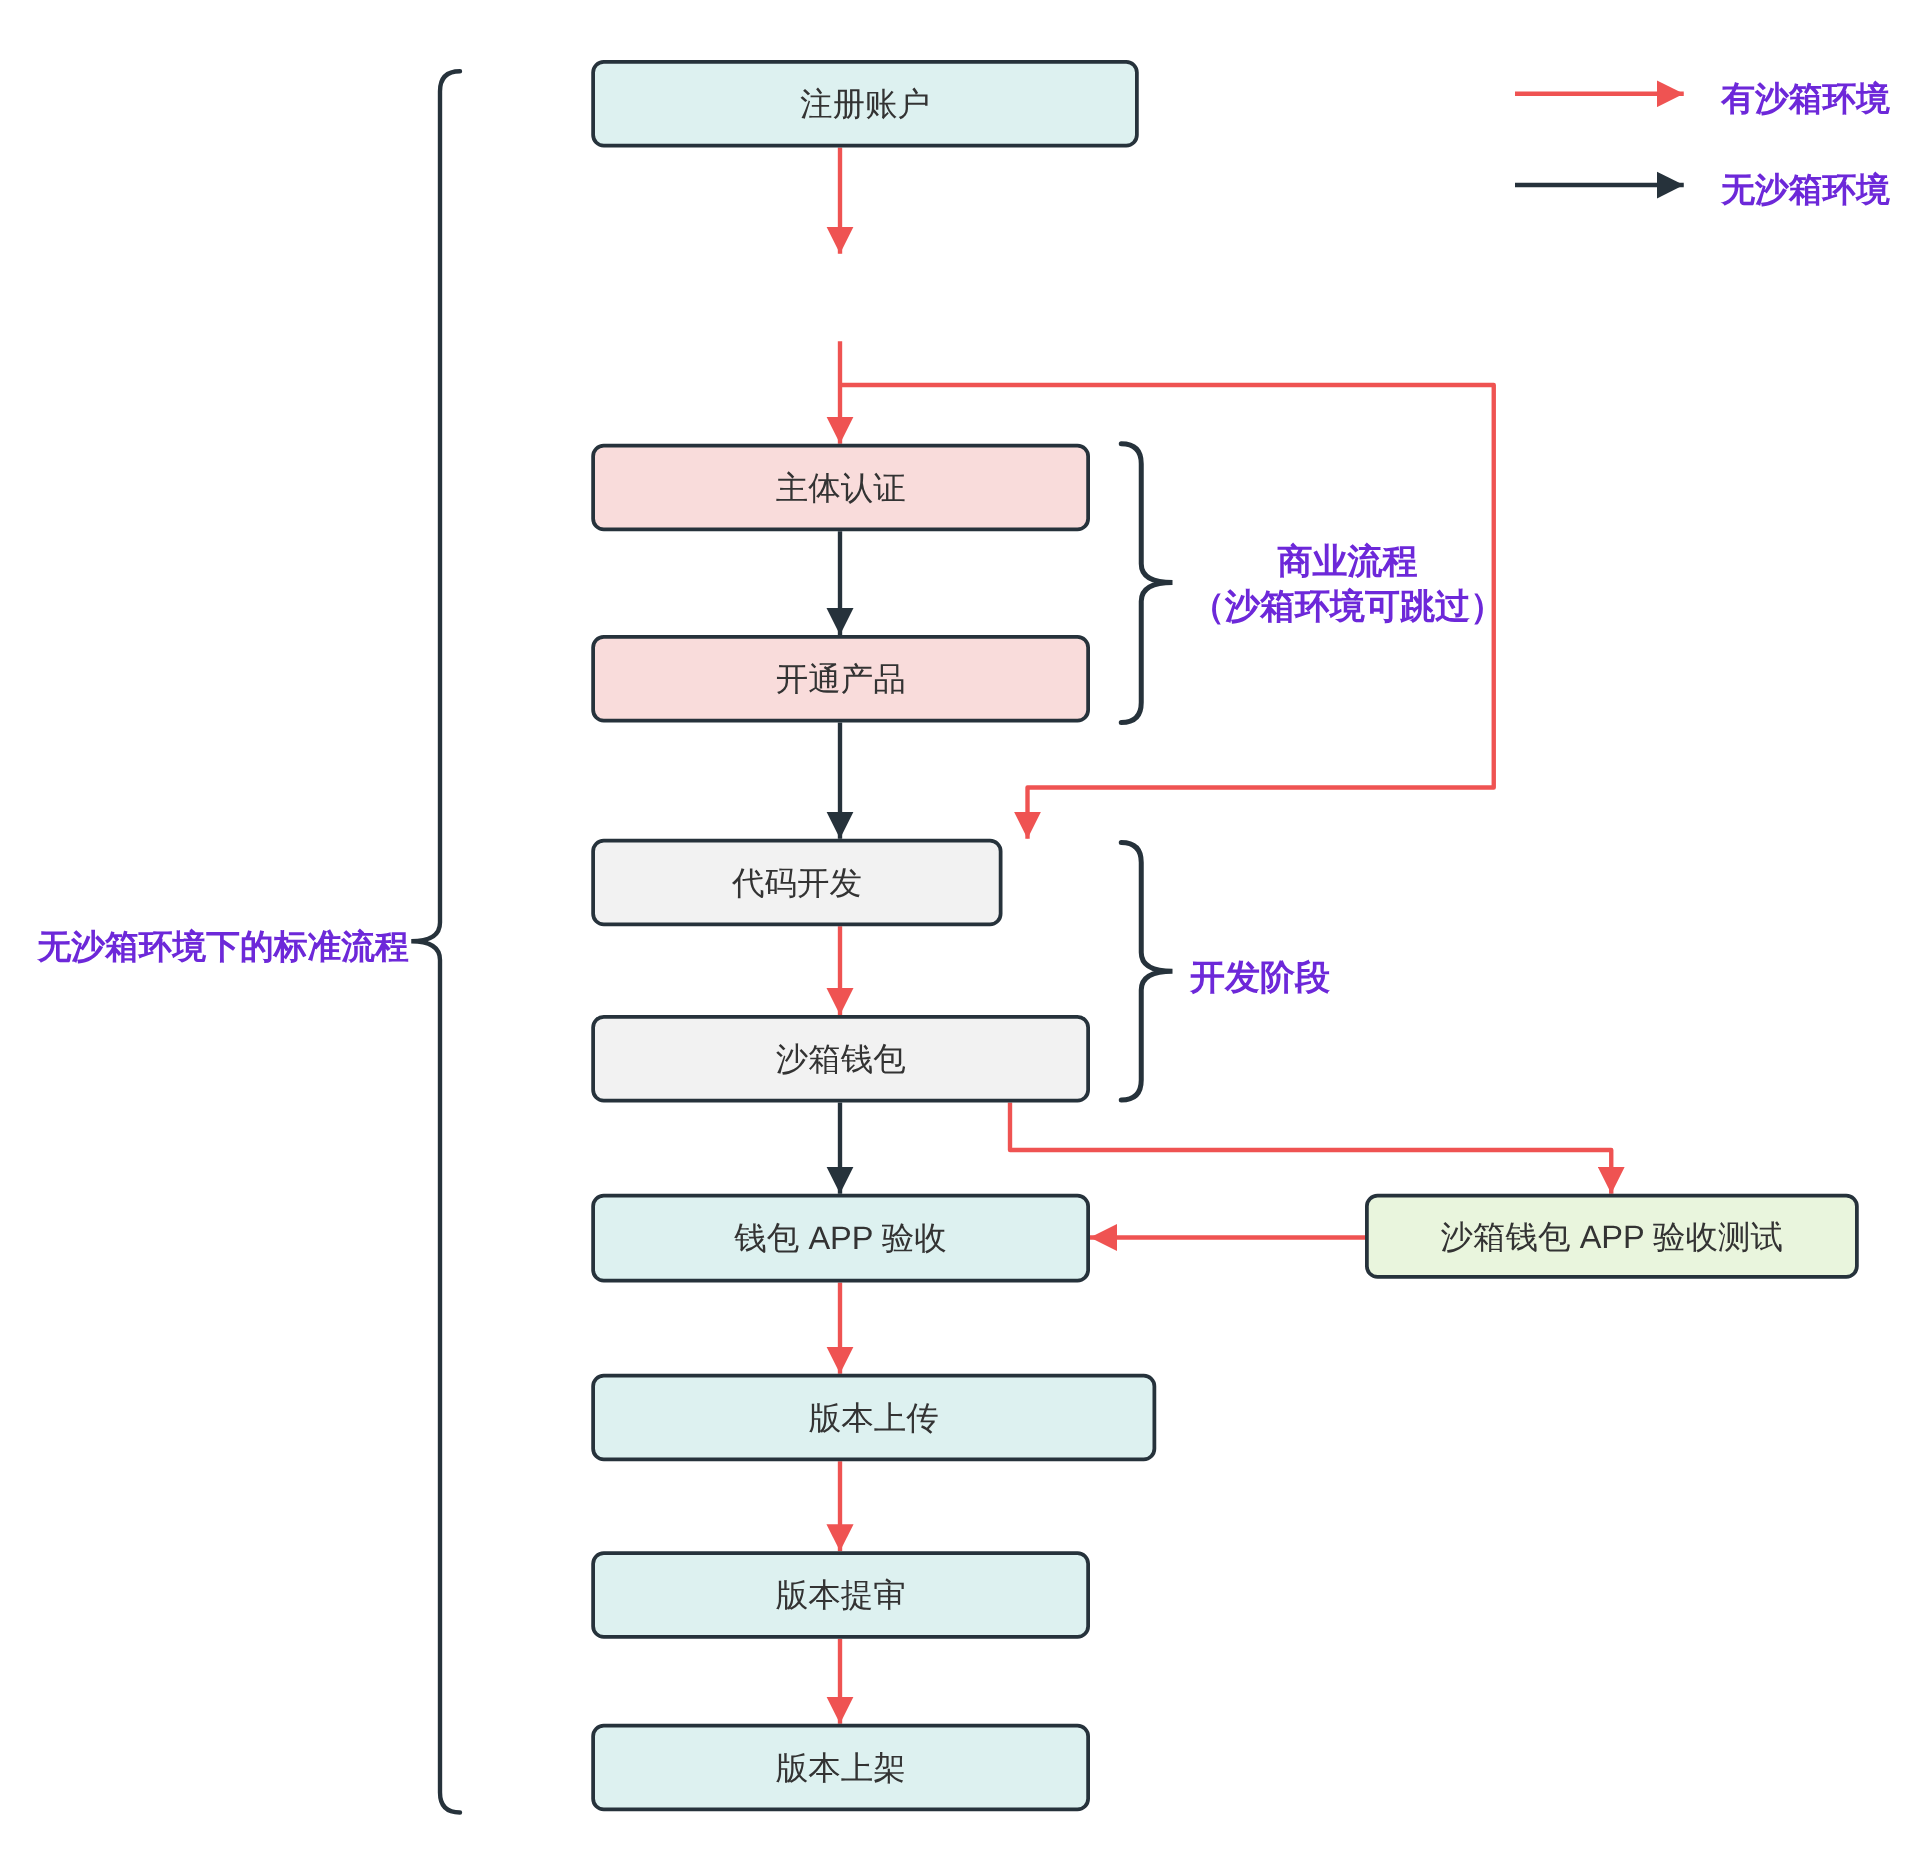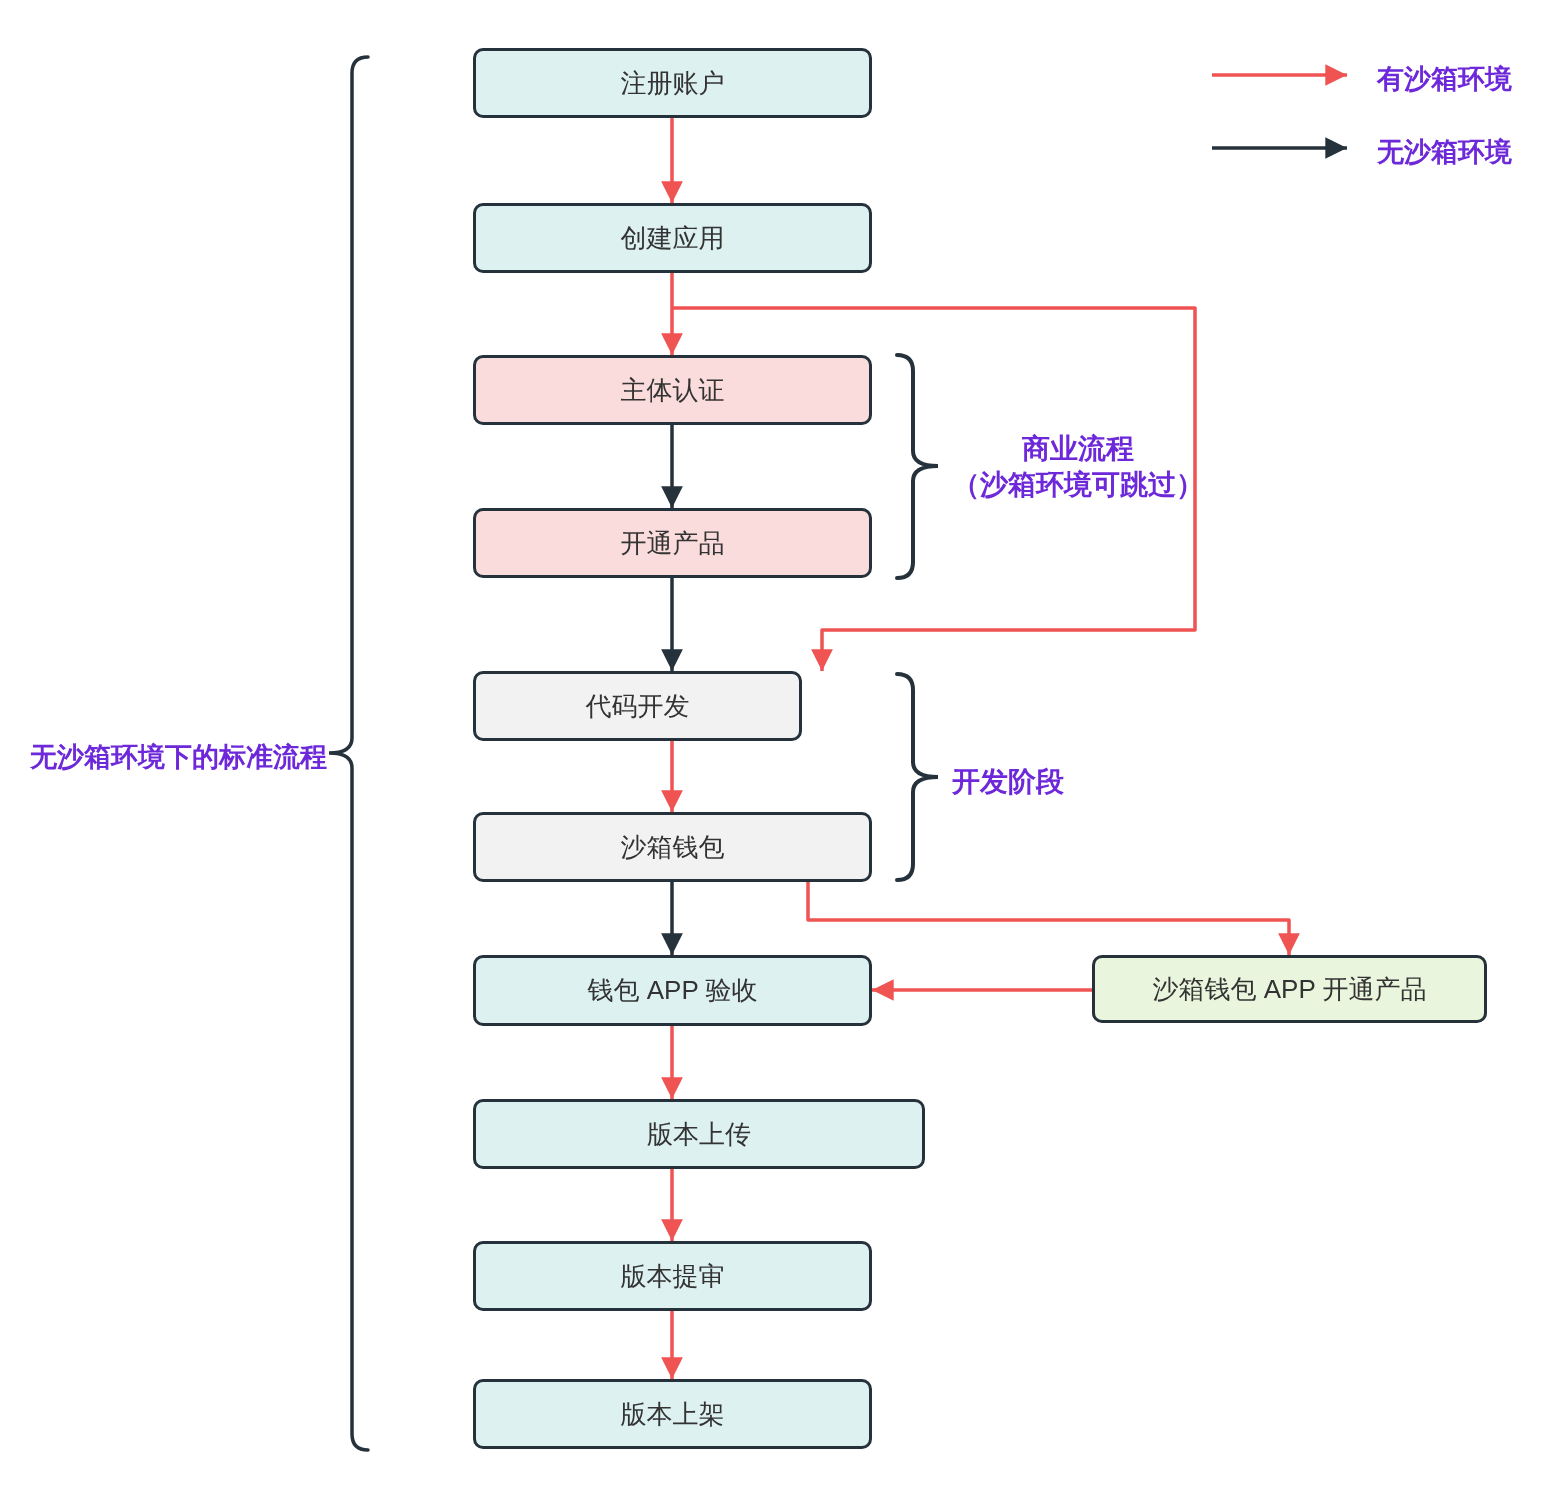--- a/index.html
+++ b/index.html
@@ -64,25 +64,22 @@
       <polyline points="672,1026 672,1099" fill="none" stroke="#ef5352" stroke-width="3.5" stroke-linejoin="round" marker-end="url(#arrow-red)"></polyline>
       <polyline points="672,1169 672,1241" fill="none" stroke="#ef5352" stroke-width="3.5" stroke-linejoin="round" marker-end="url(#arrow-red)"></polyline>
       <polyline points="672,1311 672,1379" fill="none" stroke="#ef5352" stroke-width="3.5" stroke-linejoin="round" marker-end="url(#arrow-red)"></polyline>
       <polyline points="1212,75 1347,75" fill="none" stroke="#ef5352" stroke-width="3.5" stroke-linejoin="round" marker-end="url(#arrow-red)"></polyline>
       <polyline points="1212,148 1347,148" fill="none" stroke="#26323b" stroke-width="3.5" stroke-linejoin="round" marker-end="url(#arrow-black)"></polyline>
       <path d="M 368 57 Q 352 57 352 73 L 352 738 Q 352 753 329 753 Q 352 753 352 768 L 352 1434 Q 352 1450 368 1450" fill="none" stroke="#26323b" stroke-width="3.5" stroke-linecap="round"></path>
       <path d="M 897 355 Q 913 355 913 371 L 913 451 Q 913 466 938 466 Q 913 466 913 481 L 913 562 Q 913 578 897 578" fill="none" stroke="#26323b" stroke-width="4" stroke-linecap="round"></path>
       <path d="M 897 674 Q 913 674 913 690 L 913 762 Q 913 777 938 777 Q 913 777 913 792 L 913 864 Q 913 880 897 880" fill="none" stroke="#26323b" stroke-width="4" stroke-linecap="round"></path>
     </svg>
   <div id="nodes">
-      <div class="node" style="left: 473px; top: 48px; width: 399px; height: 70px; background: rgb(221, 241, 240); border-color: rgb(38, 50, 59);">
+      <div class="node" style="left: 473px; top: 48px; width: 438px; height: 70px; background: rgb(221, 241, 240); border-color: rgb(38, 50, 59);">
         <span style="color: rgb(51, 51, 51);">注册账户</span>
-      </div>
-      <div class="node" style="left: 473px; top: 203px; width: 399px; height: 70px; background: rgb(221, 241, 240); border-color: rgb(38, 50, 59);">
-        <span style="color: rgb(51, 51, 51);">创建应用</span>
       </div>
       <div class="node" style="left: 473px; top: 355px; width: 399px; height: 70px; background: rgb(249, 220, 219); border-color: rgb(38, 50, 59); text-align: right;">
         <span style="color: rgb(51, 51, 51);">主体认证</span>
       </div>
       <div class="node" style="left: 473px; top: 508px; width: 399px; height: 70px; background: rgb(249, 220, 219); border-color: rgb(38, 50, 59);">
         <span style="color: rgb(51, 51, 51);">开通产品</span>
       </div>
       <div class="node" style="left: 473px; top: 671px; width: 329px; height: 70px; background: rgb(242, 242, 242); border-color: rgb(38, 50, 59);">
         <span style="color: rgb(51, 51, 51);">代码开发</span>
       </div>
@@ -95,21 +92,21 @@
       <div class="node" style="left: 473px; top: 1099px; width: 452px; height: 70px; background: rgb(221, 241, 240); border-color: rgb(38, 50, 59);">
         <span style="color: rgb(51, 51, 51);">版本上传</span>
       </div>
       <div class="node" style="left: 473px; top: 1241px; width: 399px; height: 70px; background: rgb(221, 241, 240); border-color: rgb(38, 50, 59);">
         <span style="color: rgb(51, 51, 51);">版本提审</span>
       </div>
       <div class="node" style="left: 473px; top: 1379px; width: 399px; height: 70px; background: rgb(221, 241, 240); border-color: rgb(38, 50, 59);">
         <span style="color: rgb(51, 51, 51);">版本上架</span>
       </div>
       <div class="node" style="left: 1092px; top: 955px; width: 395px; height: 68px; background: rgb(233, 245, 221); border-color: rgb(38, 50, 59);">
-        <span style="color: rgb(51, 51, 51);">沙箱钱包 APP 开通产品</span>
+        <span style="color: rgb(51, 51, 51);">沙箱钱包 APP 验收测试</span>
       </div>
     </div>
 
   <div class="lbl" id="standard-flow-label">无沙箱环境下的标准流程</div>
 
   <div class="lbl" id="business-label">
     <div>商业流程</div>
     <div>（沙箱环境可跳过）</div>
   </div>
 

